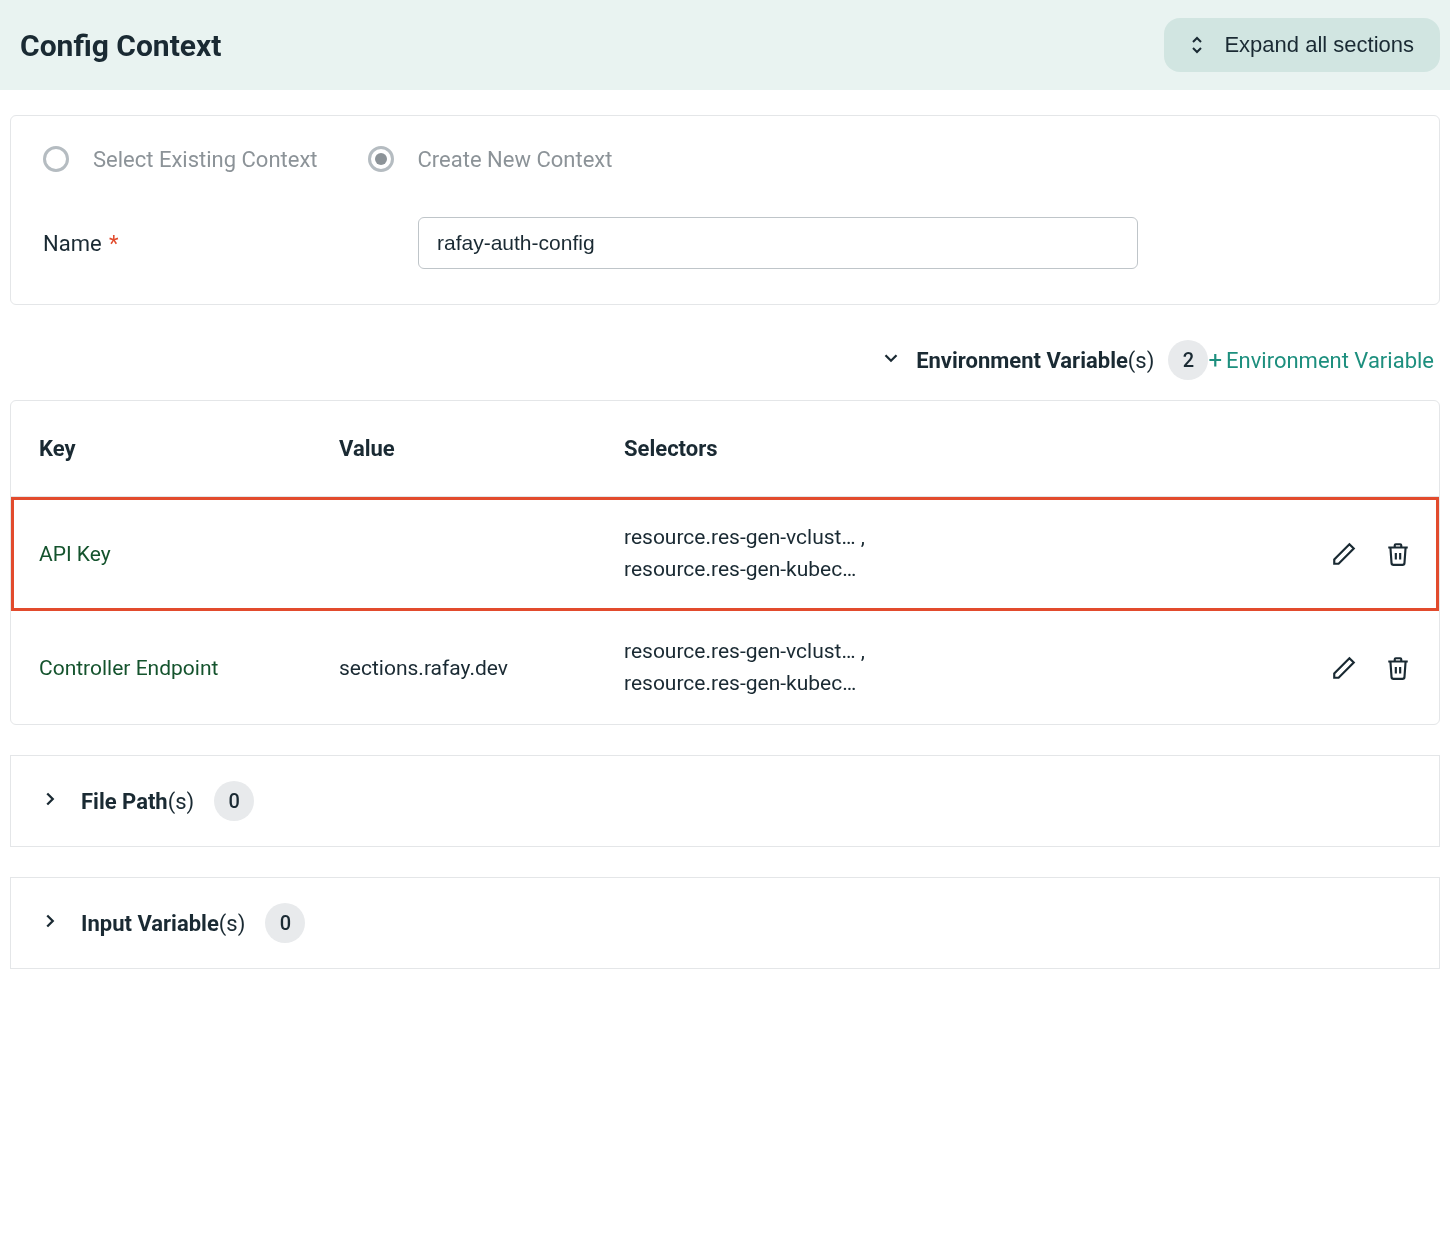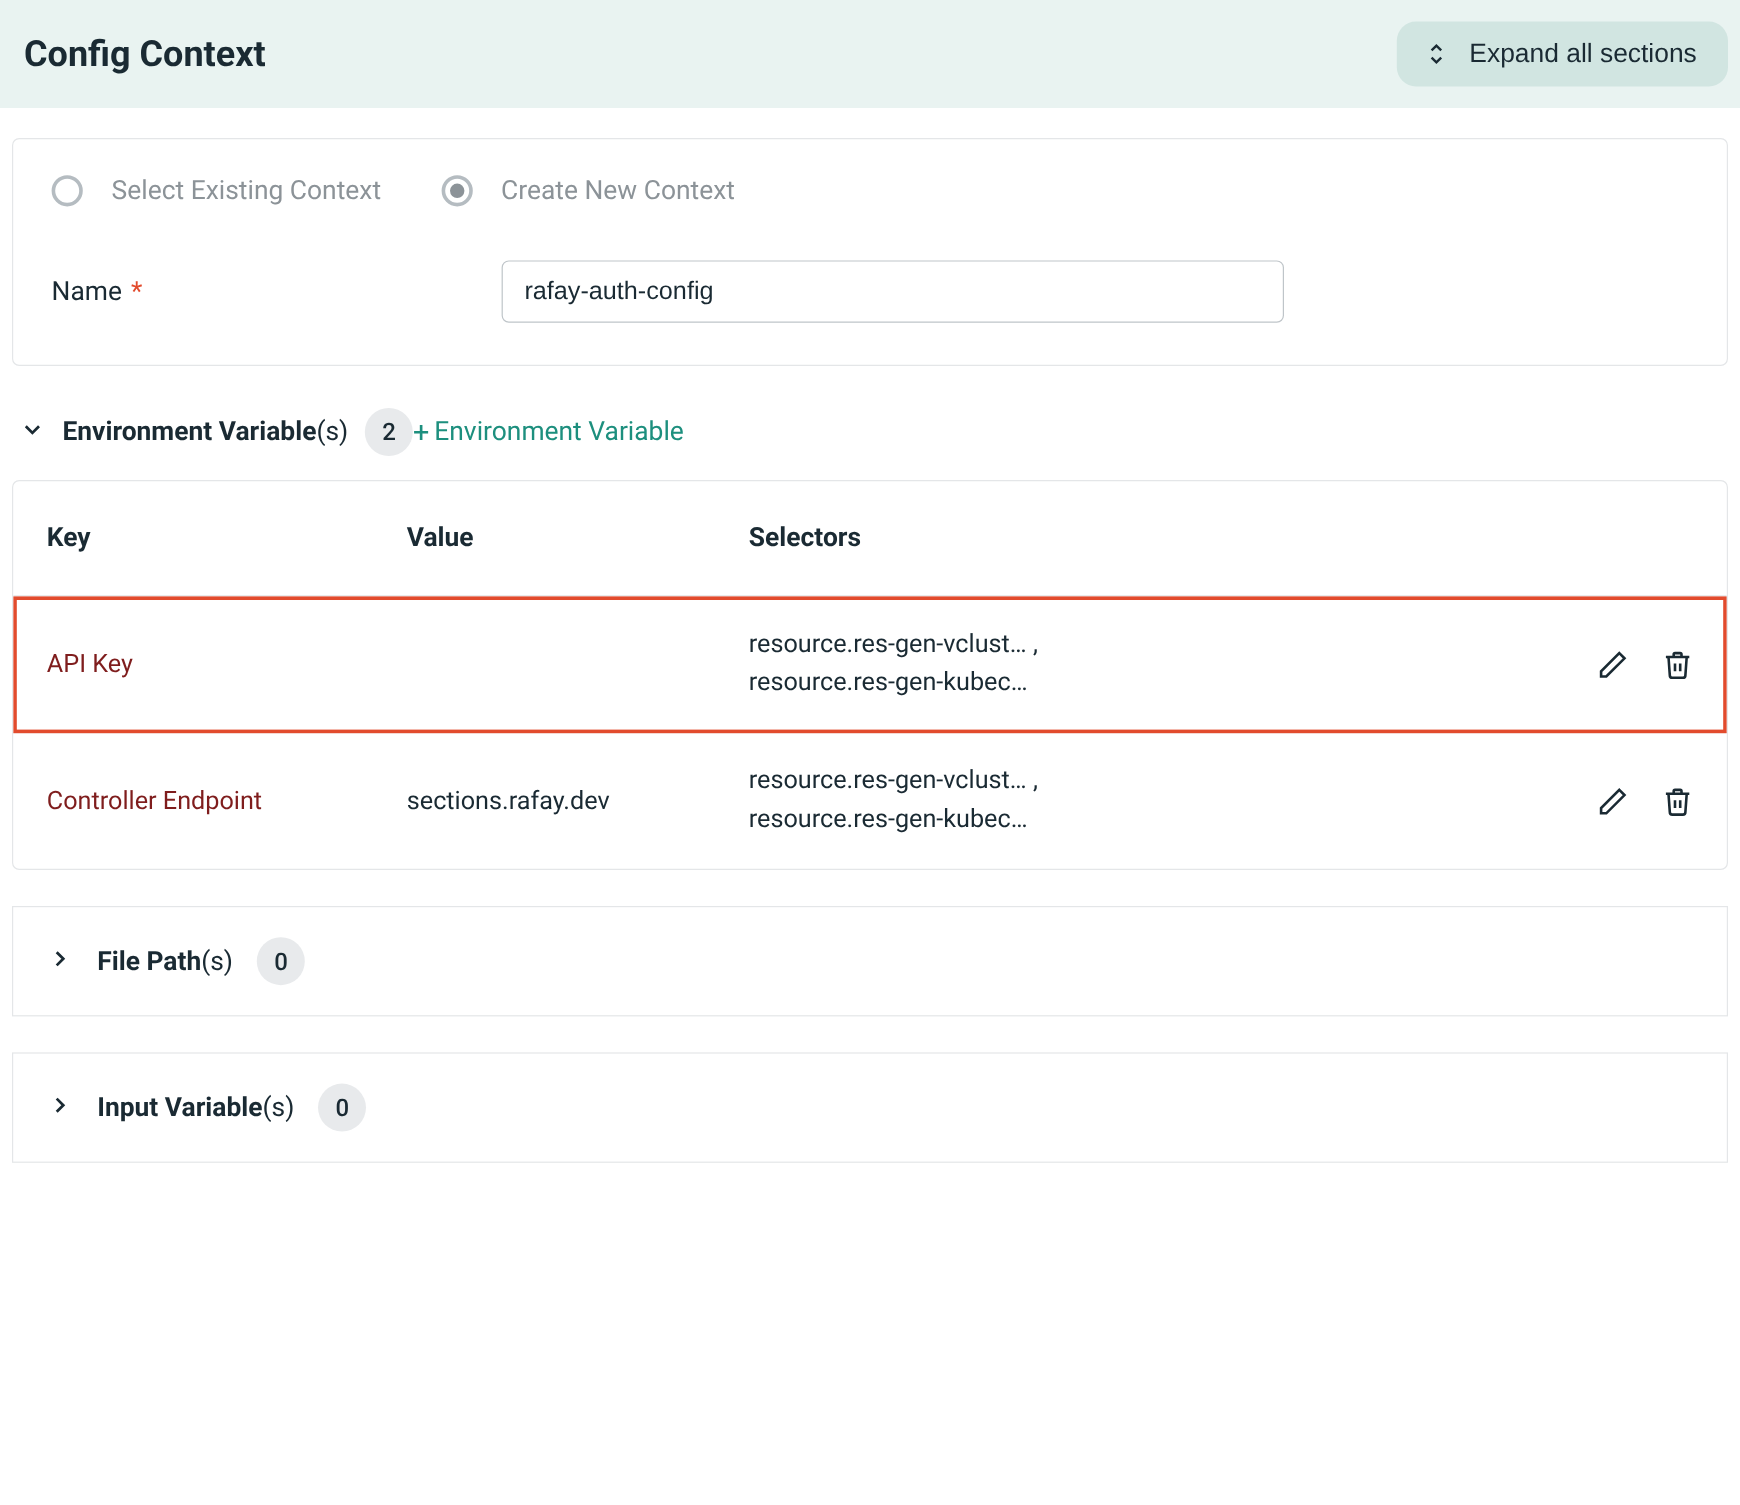--- a/index.html
+++ b/index.html
@@ -72,28 +72,28 @@
   }
   .radio-circle {
     width: 26px; height: 26px; border-radius: 50%;
     border: 3px solid #b5bcc1; position: relative; flex-shrink: 0;
   }
   .radio-circle.checked .dot {
     position: absolute; left: 50%; top: 50%; transform: translate(-50%,-50%);
     width: 12px; height: 12px; border-radius: 50%; background: #8c9398;
   }
   .text-input {
-    width: 652px; height: 52px;
+    width: 720px; height: 52px;
     border: 1px solid #bfc5c9; border-radius: 6px;
     font-size: 21px; padding: 0 18px; color: #1a2a33;
     outline: none;
   }
   .section-header {
-    display: flex; align-items: center; justify-content: flex-start;
-    margin: 35px 20px 0 10px;
+    display: flex; align-items: center; justify-content: flex-end;
+    margin: 35px 10px 0 10px;
     padding: 0 6px;
   }
   .section-header-left {
     display: flex; align-items: center; gap: 14px;
   }
   .chevron {
     display: inline-block;
     cursor: pointer;
   }
   .chevron svg { stroke: #1a2a33; }
@@ -132,21 +132,21 @@
     padding: 25px 28px;
     font-size: 21px;
     border-bottom: 1px solid #e4e6e8;
     position: relative;
   }
   .tbody-row:last-child { border-bottom: none; }
   .tbody-row.highlight {
     outline: 3px solid #e24b2d;
     outline-offset: -3px;
   }
-  .key-link { color: #7f1d1d; cursor: pointer; }
+  .key-link { color: #14532d; cursor: pointer; }
   .value-text { color: #1a2a33; }
   .sel-text { color: #1a2a33; line-height: 1.5; }
   .icon-btn { cursor: pointer; display: inline-flex; }
   .icon-btn svg { stroke: #1a2a33; }
   .collapsed-card {
     margin: 30px 10px 0 10px;
     border: 1px solid #e4e6e8;
     border-radius: 0;
     padding: 25px 28px;
     display: flex; align-items: center; gap: 20px;

